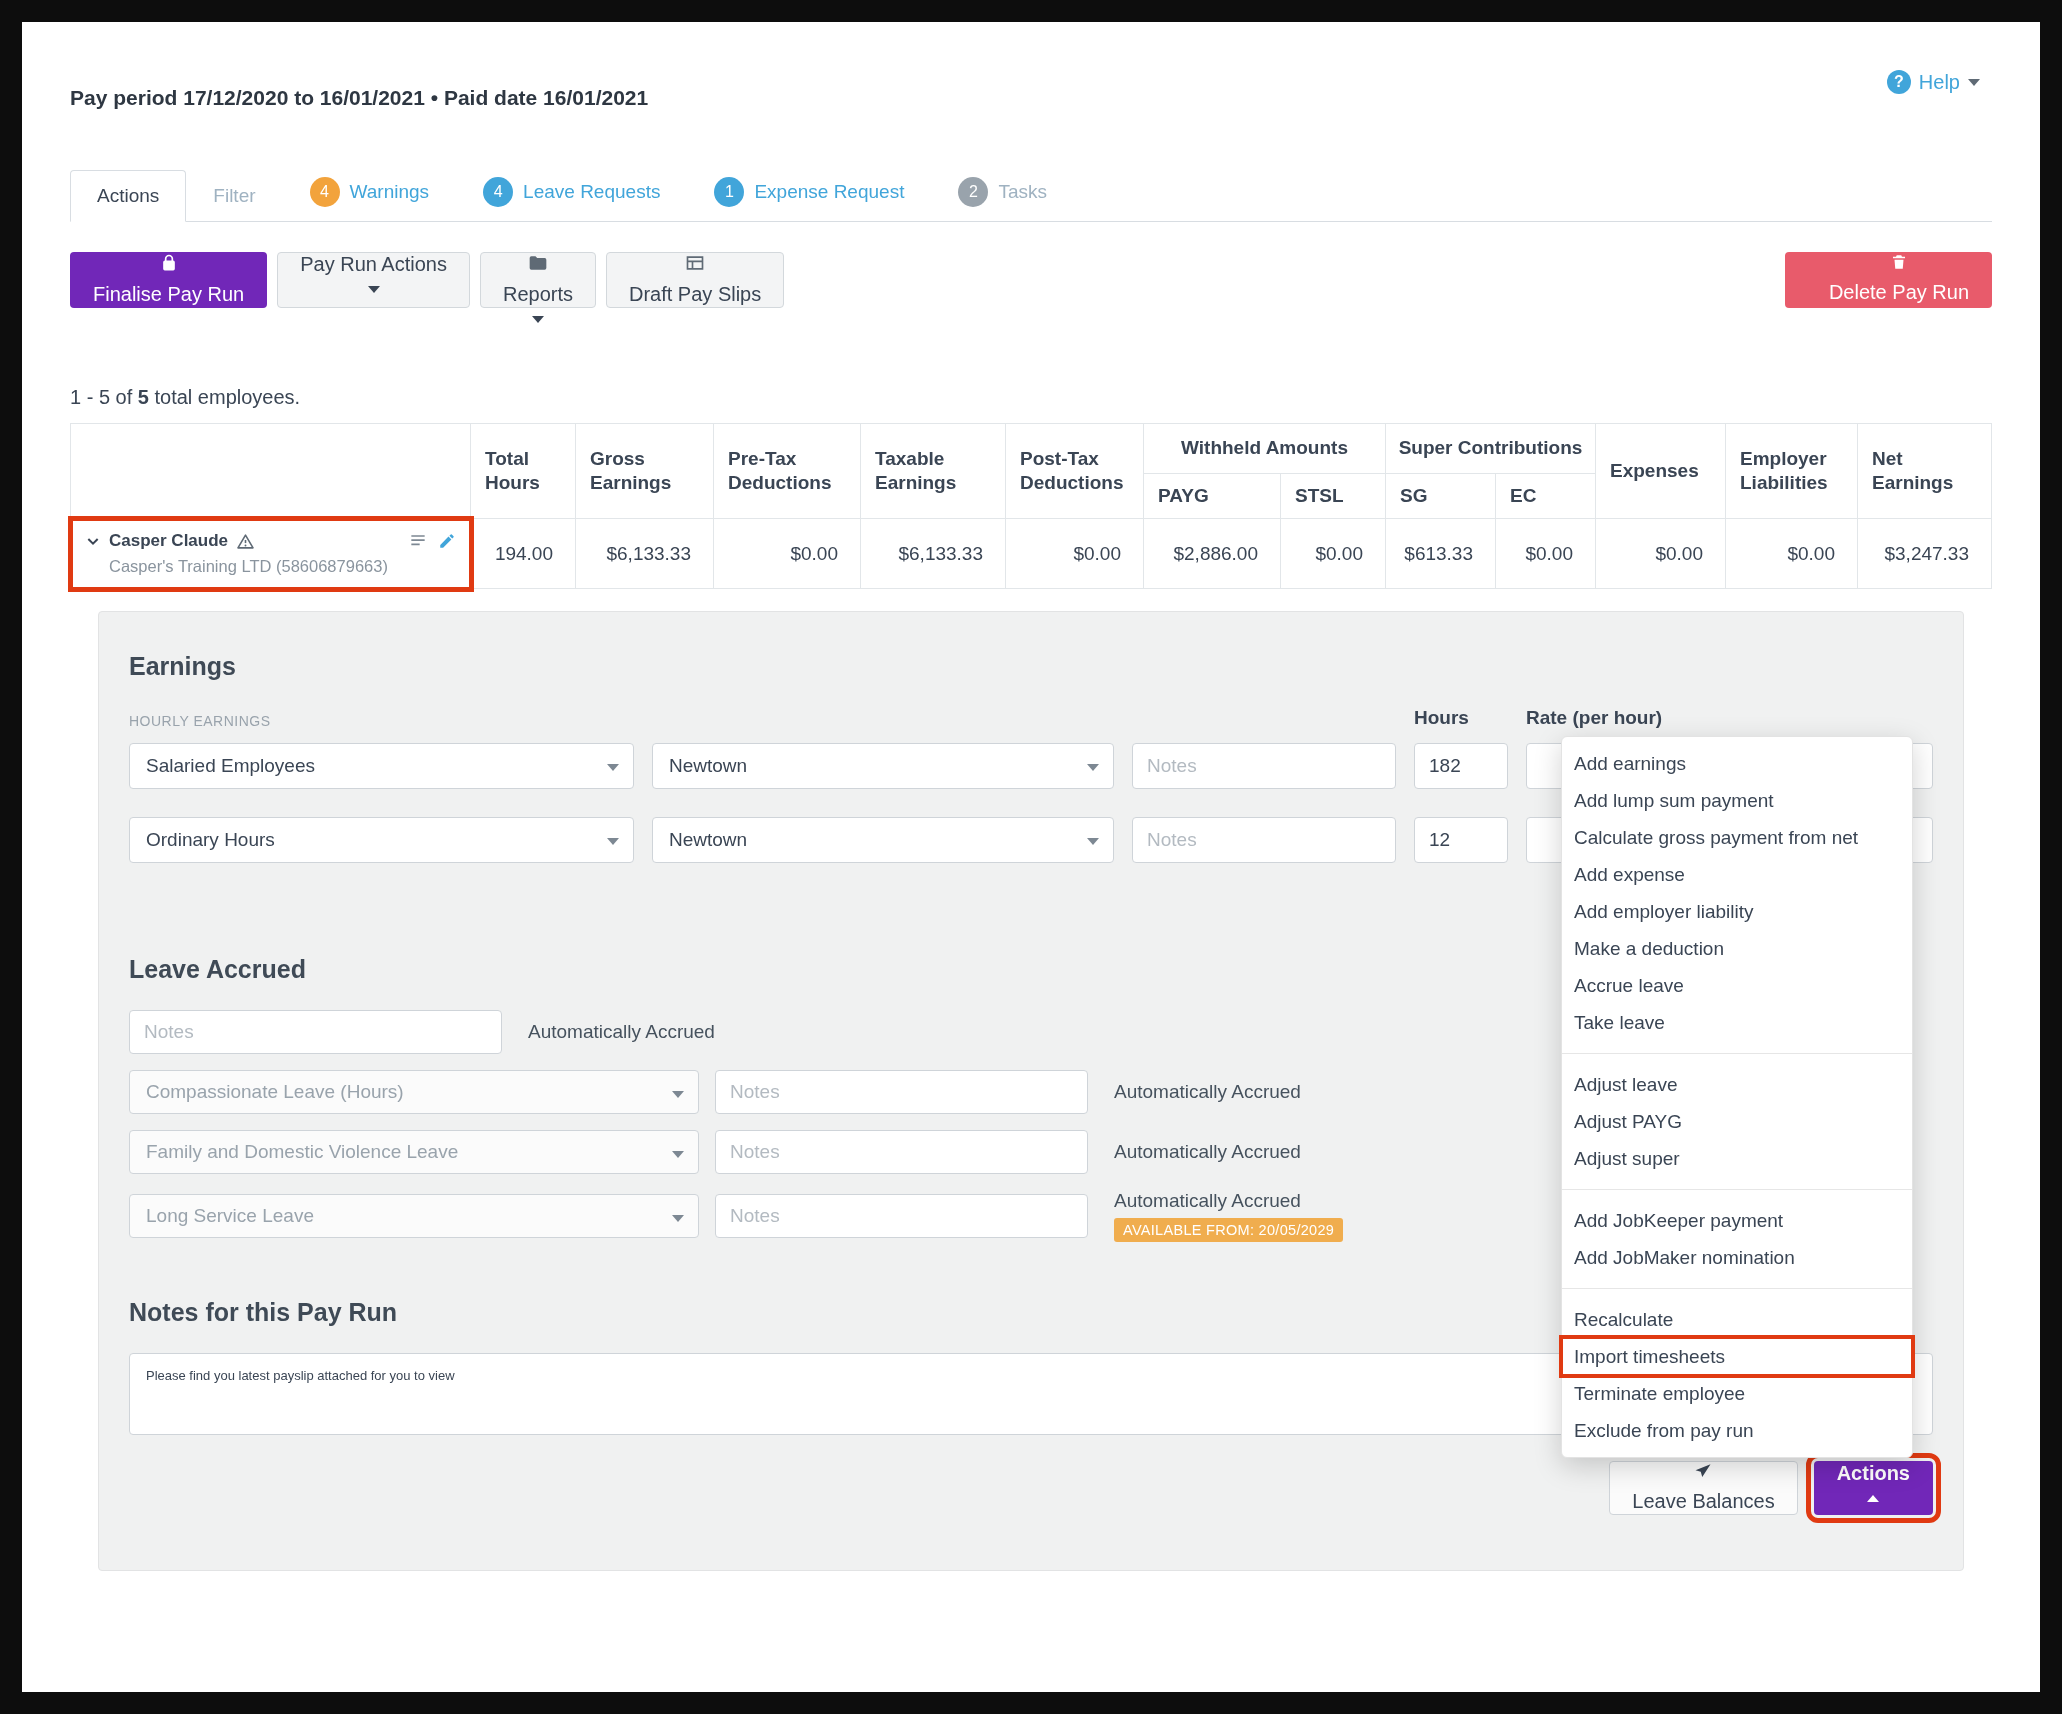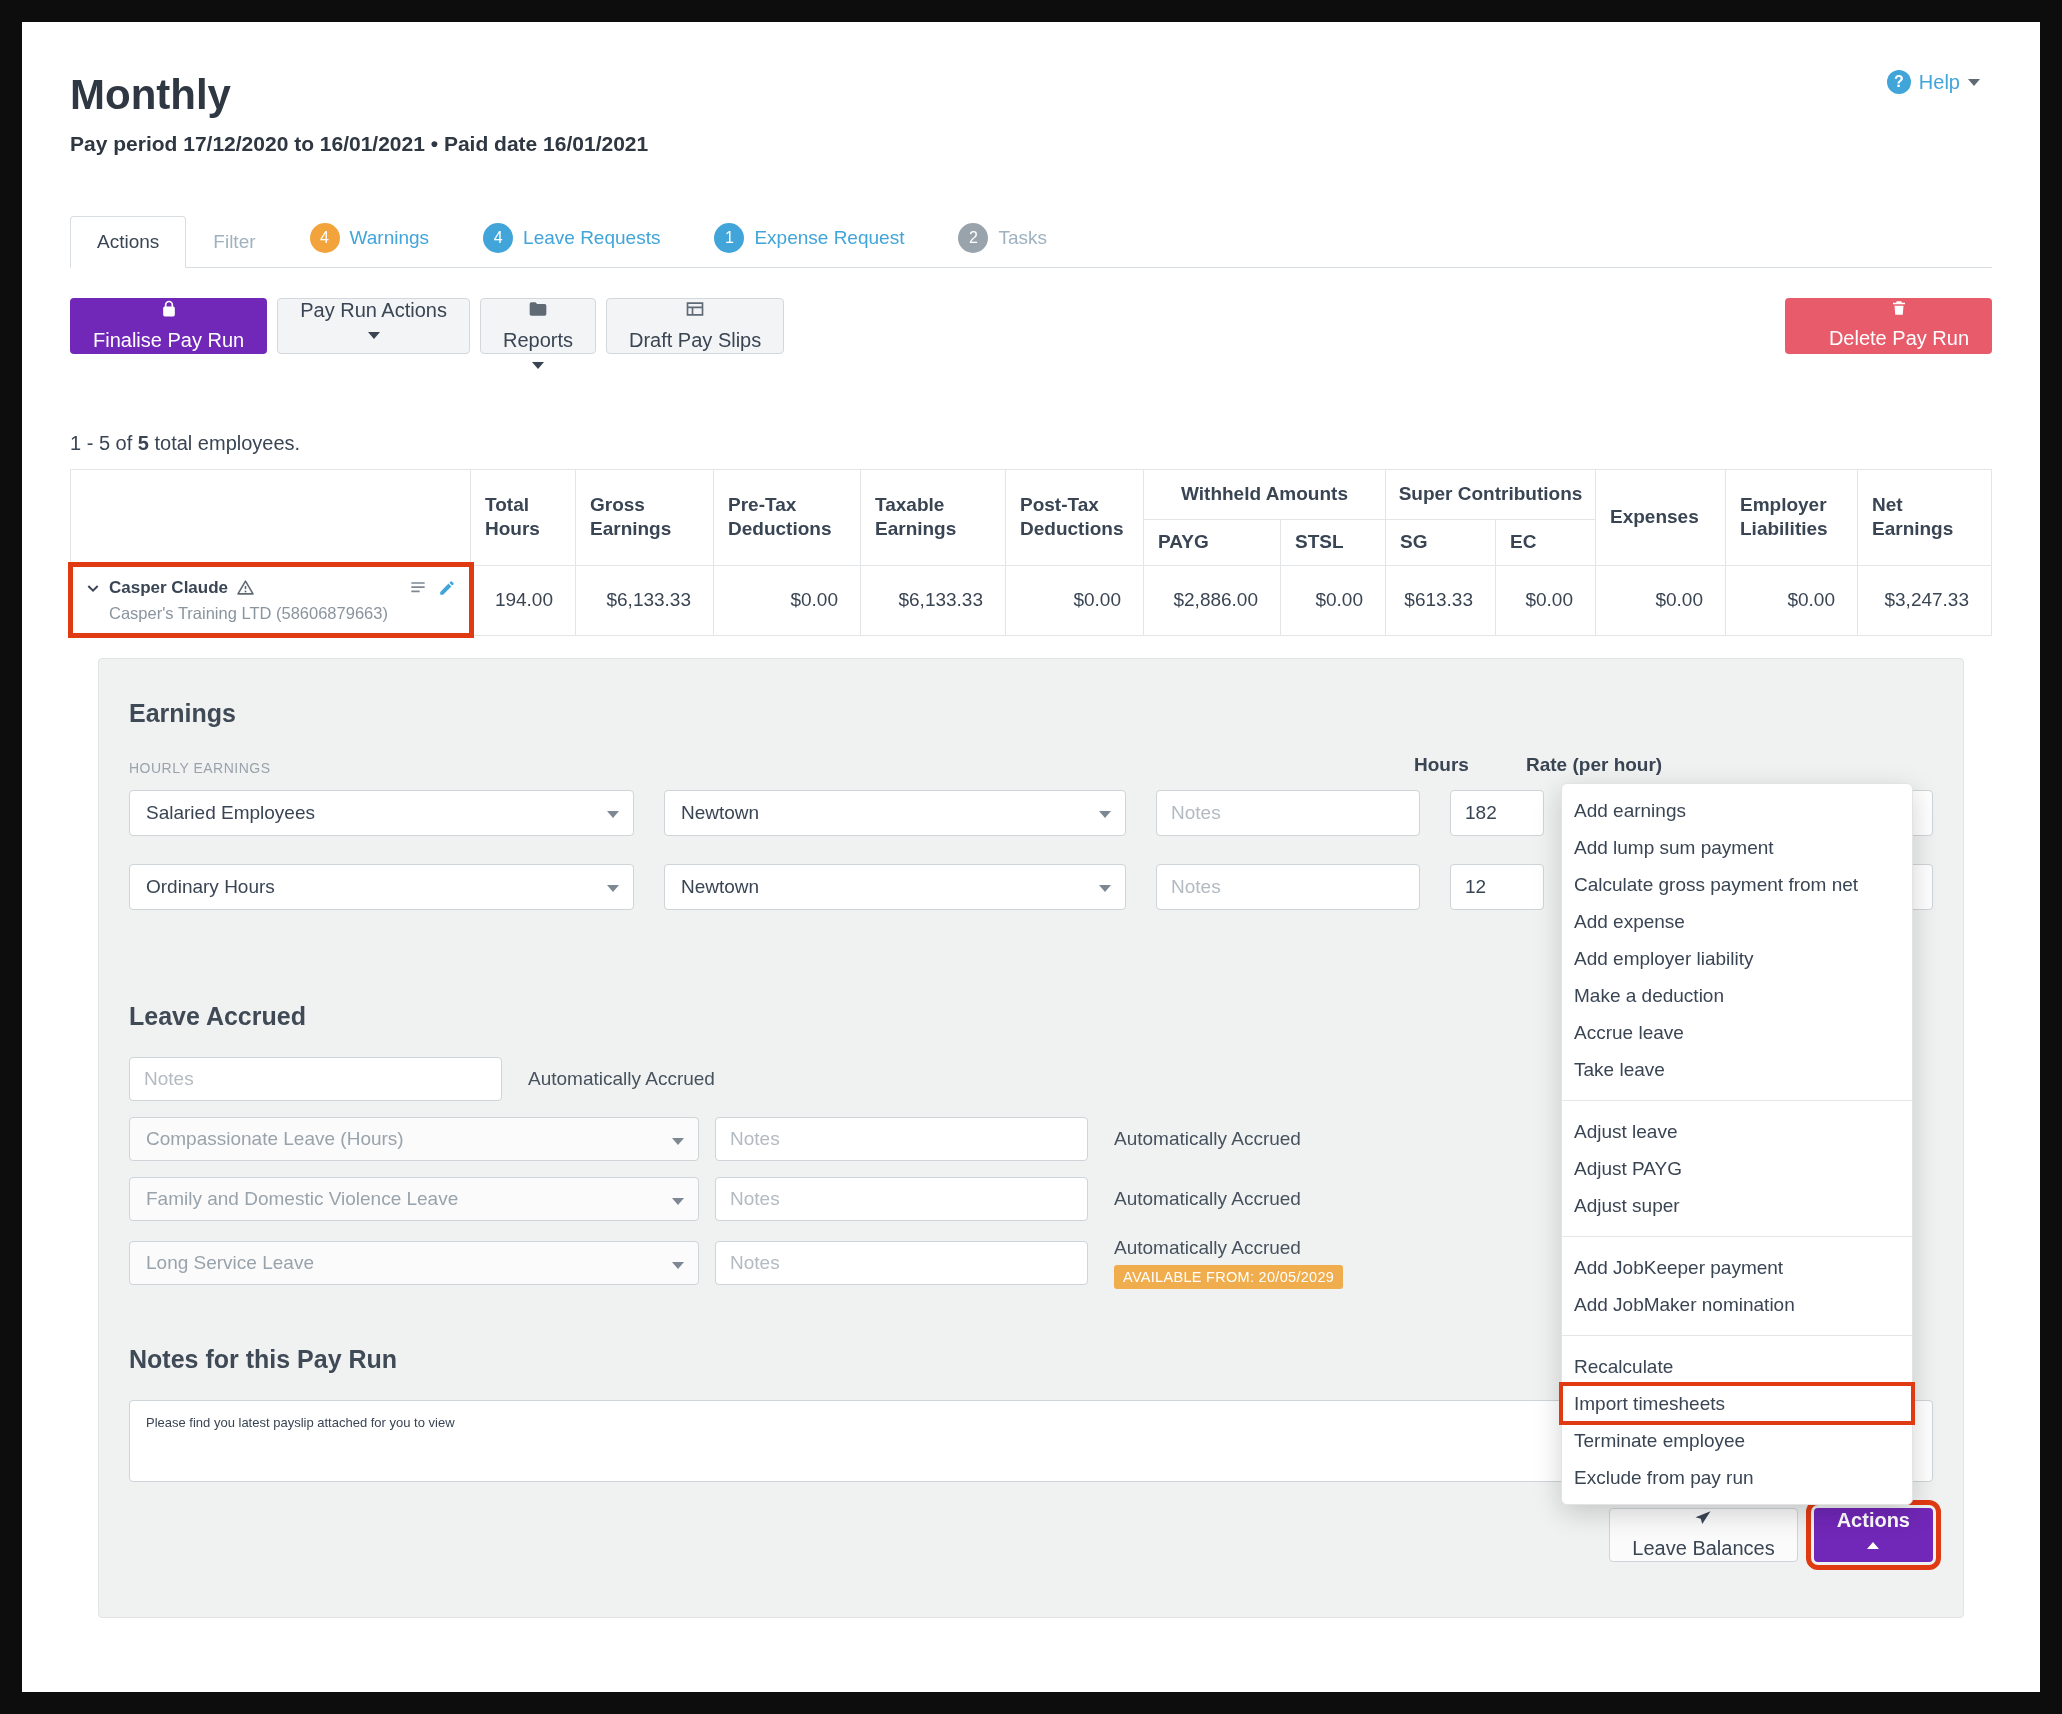--- a/index.html
+++ b/index.html
@@ -62,21 +62,21 @@
 
   
   .panel{position:relative;margin:22px 28px 0;background:#f0f1f1;border:1px solid #e2e3e4;border-radius:4px;padding:40px 30px 55px;}
   .section-title{font-size:25px;font-weight:bold;color:#3f4a56;margin:0 0 26px 0;}
   .labels-row{display:flex;gap:18px;align-items:flex-end;margin-bottom:14px;}
   .lbl-hourly{width:505px;font-size:14px;letter-spacing:.5px;color:#99a3ac;}
   .lbl-sp1{width:462px;}
   .lbl-sp2{width:264px;}
   .lbl-hours{width:94px;font-size:19px;font-weight:bold;color:#3a4554;}
   .lbl-rate{flex:1;font-size:19px;font-weight:bold;color:#3a4554;}
-  .erow{display:flex;gap:30px;margin-bottom:28px;align-items:center;}
+  .erow{display:flex;gap:18px;margin-bottom:28px;align-items:center;}
   .selectbox{position:relative;height:46px;line-height:44px;background:#fff;border:1px solid #cfd4d9;border-radius:4px;padding:0 36px 0 16px;font-size:19px;color:#3a4554;cursor:pointer;white-space:nowrap;overflow:hidden;}
   .selectbox .caret{position:absolute;right:14px;top:20px;border-top-color:#7d8893;}
   .selectbox.mutedsel{background:#fbfbfb;color:#99a3ac;}
   .w-type{width:505px;}
   .w-loc{width:462px;}
   .w-notes{width:264px;}
   .w-hours{width:94px;}
   .w-rate{flex:1;}
   input.txt{height:46px;border:1px solid #cfd4d9;border-radius:4px;padding:0 14px;font-size:19px;color:#3a4554;background:#fff;font-family:inherit;}
   input.txt::placeholder{color:#b3bac1;}
@@ -106,21 +106,20 @@
 
 <div class="frame">
   <div class="page">
 
     <div class="help-link">
       <span class="qmark">?</span>
       <span>Help</span>
       <span class="caret"></span>
     </div>
 
-    <h1>Monthly</h1>
     <div class="subtitle">Pay period 17/12/2020 to 16/01/2021 • Paid date 16/01/2021</div>
 
     <div class="tabs">
       <div class="tab active">
         <span>Actions</span>
       </div>
       <div class="tab mutedtab">
         <span>Filter</span>
       </div>
       <div class="tab">

